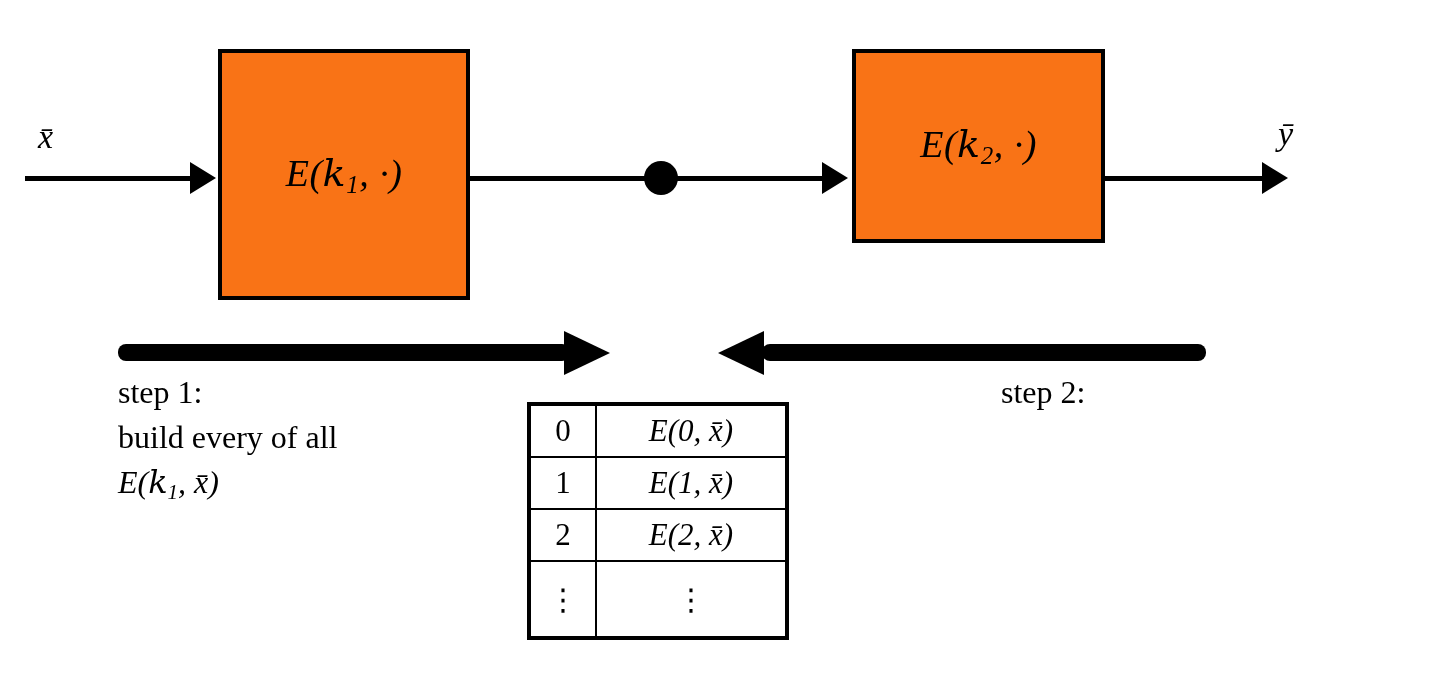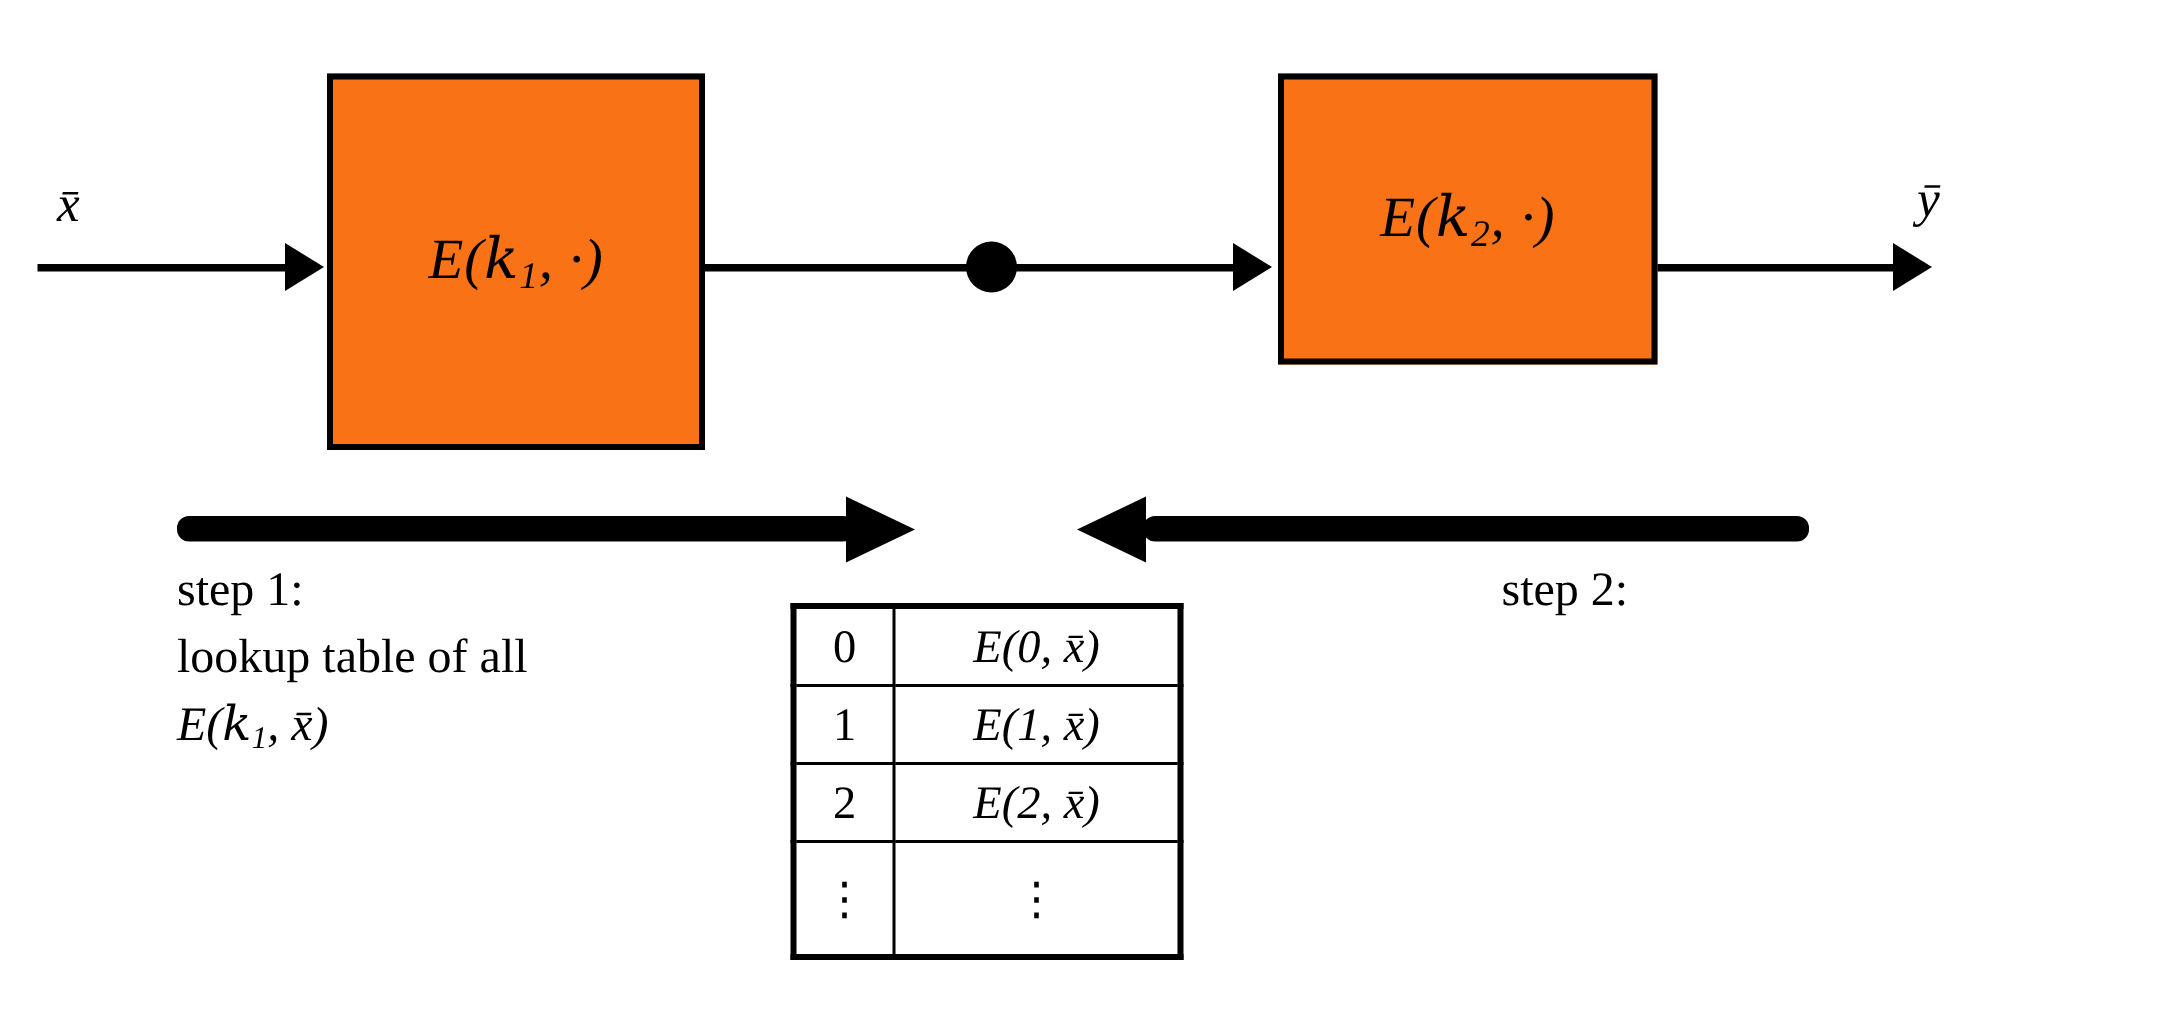--- a/index.html
+++ b/index.html
@@ -182,21 +182,21 @@
   <div class="io-label" style="left:1278px; top:115px;">ȳ</div>
 
   <div class="thick-arrow-bar" style="left:118px; top:344px; width:452px;"></div>
   <div class="thick-head-right" style="left:564px; top:331px;"></div>
 
   <div class="thick-head-left" style="left:718px; top:331px;"></div>
   <div class="thick-arrow-bar" style="left:762px; top:344px; width:444px;"></div>
 
   <div class="step-text" id="step1-text">
     <div>step 1:</div>
-    <div>lookup table of all</div>
+    <div>build every of all</div>
     <div><span class="ital">E(</span><span class="cal ital">k</span><span class="sub">1</span><span class="ital">, x̄)</span></div>
   </div>
 
   <div class="step-text" id="step2-text">
     <div>step 2:</div>
   </div>
 
   <table id="lookup-table">
     <tbody>
       <tr>

